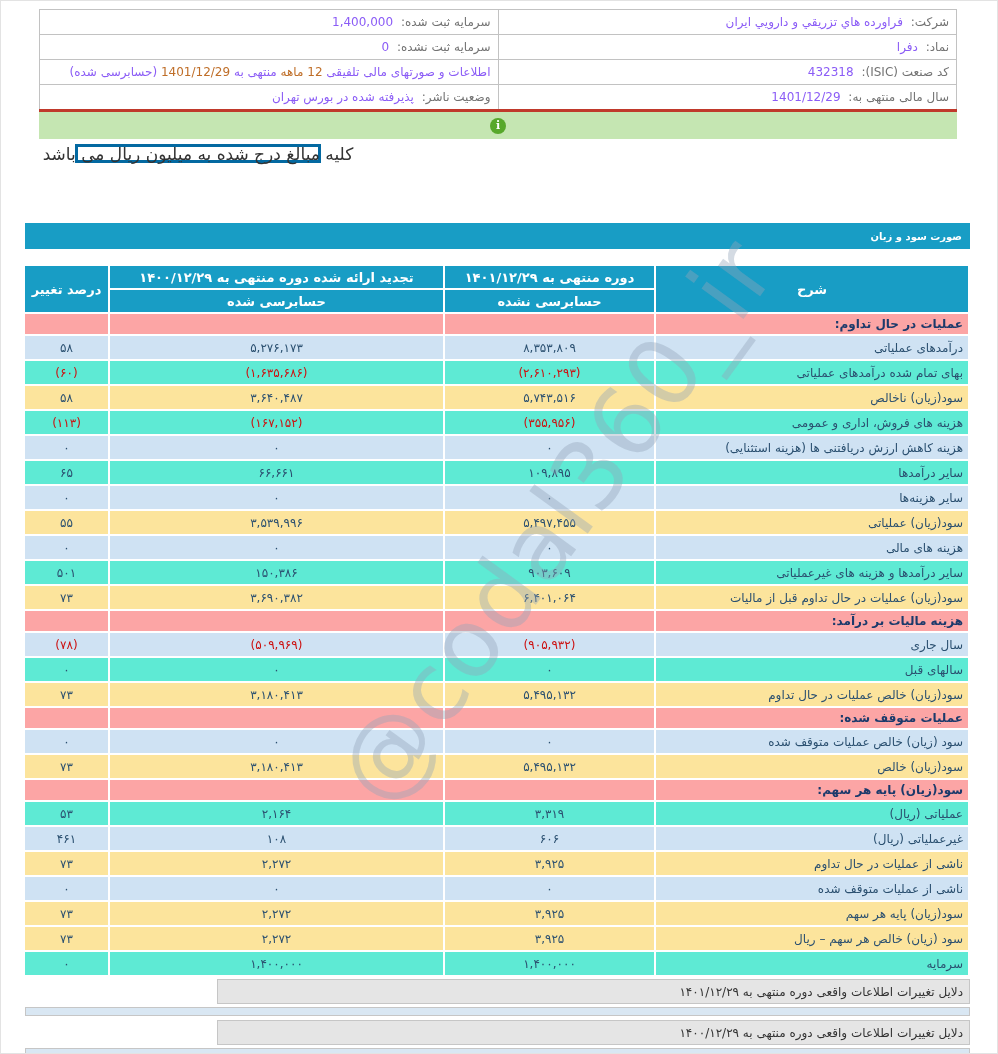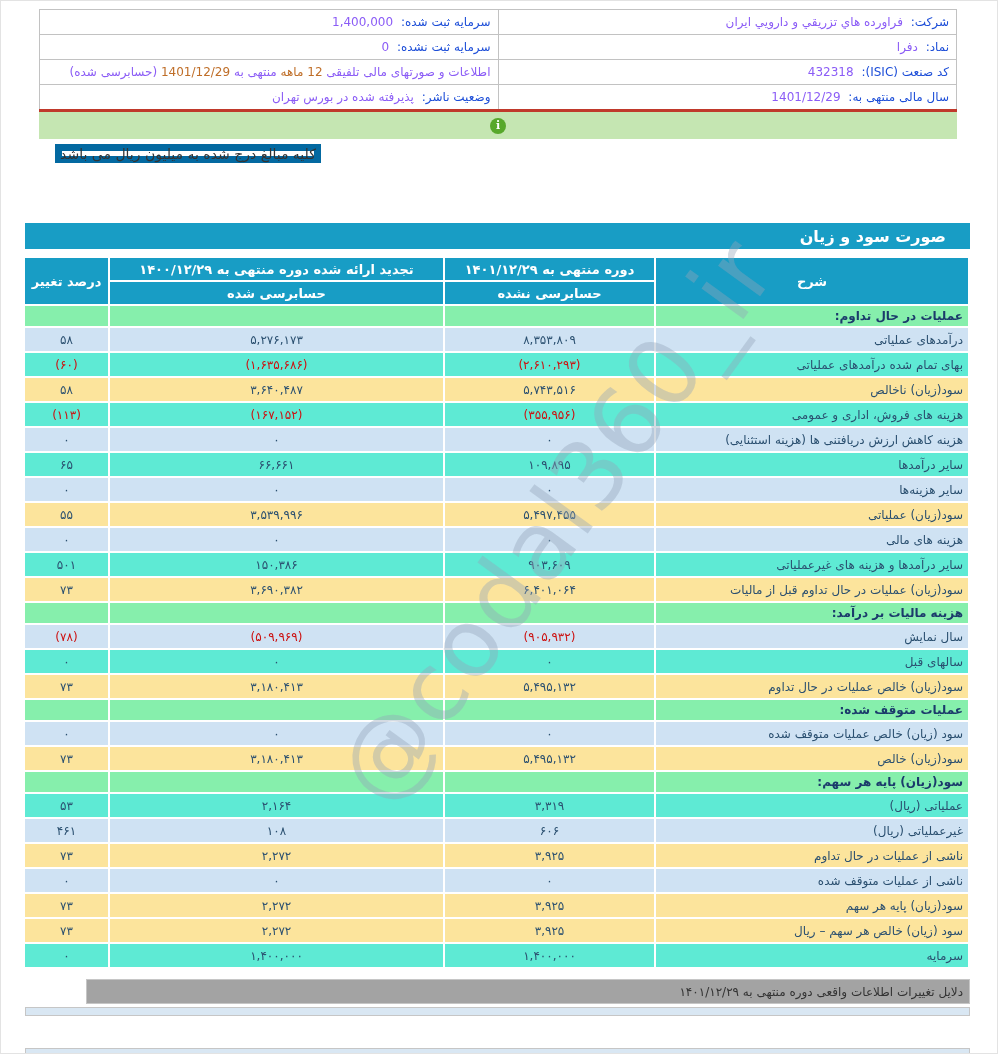--- a/index.html
+++ b/index.html
@@ -7,70 +7,70 @@
   body { font-family:"DejaVu Sans", sans-serif; }
   #page { position:relative; width:998px; height:1054px; background:#fff;
           border:1px solid #e3e3e3; overflow:hidden; direction:rtl; }
 
   
   .info-table { position:absolute; top:8px; right:40px; width:918px;
                 border-collapse:collapse; table-layout:fixed; }
   .info-table td { border:1px solid #c2c2c2; height:25px; padding:2px 7px 2px 4px;
                    font-size:12px; color:#333; text-align:right; vertical-align:middle;
                    white-space:nowrap; overflow:hidden; }
-  .info-table .lbl { color:#1d4ed8; }
+  .info-table .lbl { color:#737373; }
   .info-table .val { color:#8b5cf6; margin-right:4px; }
   .seg-dark { color:#8b5cf6; } .seg-orange { color:#bf6e28; }
 
   .red-line { position:absolute; top:108px; right:40px; width:918px; height:3px;
               background:#c0392b; }
 
   
   .banner { position:absolute; top:111px; right:40px; width:918px; height:27px;
             background:#c5e6b2; display:flex; align-items:center; justify-content:center;
             gap:6px; font-size:12.5px; color:#3a5224; }
   .info-icon { display:inline-flex; width:16px; height:16px; border-radius:50%;
                background:#57a82b; color:#fff; font-size:11px; font-weight:bold;
                align-items:center; justify-content:center; font-family:"DejaVu Serif",serif;
                flex:0 0 16px; }
 
   
-  .note-box { position:absolute; top:143px; right:676px; width:266px; height:19px;
-              border:7px solid #0369a1; background:#fff; font-size:14px; color:#333;
+  .note-box { position:absolute; top:143px; right:676px; width:246px; height:19px;
+              border:3px solid #0369a1; background:#fff; font-size:17px; color:#333;
               display:flex; align-items:center; justify-content:center; white-space:nowrap; }
   
 
   
   .stmt-wrap { position:absolute; top:222px; right:27px; width:945px; }
-  .stmt-title { height:26px; background:#189dc5; color:#fff; font-size:16px;
-                font-weight:bold; display:flex; align-items:center; padding:0 24px;
-                margin-bottom:7px; }
+  .stmt-title { height:26px; background:#189dc5; color:#fff; font-size:10px;
+                font-weight:bold; display:flex; align-items:center; padding:0 8px;
+                margin-bottom:15px; }
   table.stmt { width:945px; border-collapse:collapse; table-layout:fixed; direction:rtl; }
   table.stmt col.c-desc   { width:314px; }
   table.stmt col.c-cur    { width:211px; }
   table.stmt col.c-prior  { width:335px; }
   table.stmt col.c-change { width:85px;  }
   table.stmt th { background:#189dc5; color:#fff; font-weight:bold; font-size:13px;
                   height:24px; text-align:center; vertical-align:middle;
                   border:2px solid #fff; padding:1px 4px; }
   table.stmt th.th-desc { }
   table.stmt td { height:25px; font-size:12px; vertical-align:middle;
                   border:2px solid #fff; padding:1px 5px; color:#2b5070; }
   td.desc { text-align:right; }
   td.num  { text-align:center; direction:ltr; color:#1d4e79; }
   td.chg  { text-align:center; direction:ltr; color:#1d4e79; }
   tr.blue   td { background:#cfe2f3; }
   tr.white  td { background:#5eead4; }
   tr.yellow td { background:#fce49c; }
-  tr.section td { background:#86efac; height:22px; color:#1b3a6b; font-weight:bold; }
+  tr.section td { background:#fca5a5; height:22px; color:#1b3a6b; font-weight:bold; }
   .neg { color:#cc1111 !important; }
 
   
-  .detail-bar { position:absolute; right:27px; width:884px; height:25px;
-                background:#a3a3a3; border:1px solid #c6c6c6; font-size:12px; color:#333;
+  .detail-bar { position:absolute; right:27px; width:753px; height:25px;
+                background:#e5e5e5; border:1px solid #c6c6c6; font-size:12px; color:#333;
                 display:flex; align-items:center; padding:0 6px; }
   .detail-strip { position:absolute; right:27px; width:945px; height:9px;
                   background:#d9e7f3; border:1px solid #c6c6c6; }
   .bar1 { top:978px; }  .strip1 { top:1006px; }
   .bar2 { top:1019px; } .strip2 { top:1047px; }
 
   
   .watermark { position:absolute; left:155px; top:465px; width:800px; z-index:5;
                text-align:center; font-size:95px; font-weight:400; letter-spacing:2px;
                color:rgba(148,164,184,0.40); transform:rotate(-54deg);
@@ -235,21 +235,21 @@
             <td class="num">۳,۶۹۰,۳۸۲</td>
             <td class="chg">۷۳</td>
           </tr>
           <tr class="section">
             <td class="desc">هزینه مالیات بر درآمد:</td>
             <td class="num"></td>
             <td class="num"></td>
             <td class="chg"></td>
           </tr>
           <tr class="blue">
-            <td class="desc">سال نمایش</td>
+            <td class="desc">سال جاری</td>
             <td class="num neg">(۹۰۵,۹۳۲)</td>
             <td class="num neg">(۵۰۹,۹۶۹)</td>
             <td class="chg neg">(۷۸)</td>
           </tr>
           <tr class="white">
             <td class="desc">سالهای قبل</td>
             <td class="num">۰</td>
             <td class="num">۰</td>
             <td class="chg">۰</td>
           </tr>
@@ -326,17 +326,20 @@
             <td class="chg">۰</td>
           </tr>
         </tbody>
     </table>
   </div>
 
   <div class="detail-bar bar1">
     <span>دلایل تغییرات اطلاعات واقعی دوره منتهی به ۱۴۰۱/۱۲/۲۹</span>
   </div>
   <div class="detail-strip strip1"></div>
+  <div class="detail-bar bar2">
+    <span>دلایل تغییرات اطلاعات واقعی دوره منتهی به ۱۴۰۰/۱۲/۲۹</span>
+  </div>
   <div class="detail-strip strip2"></div>
 
   <div class="watermark">@codal360_ir</div>
 
 </div>
 
 </body></html>

